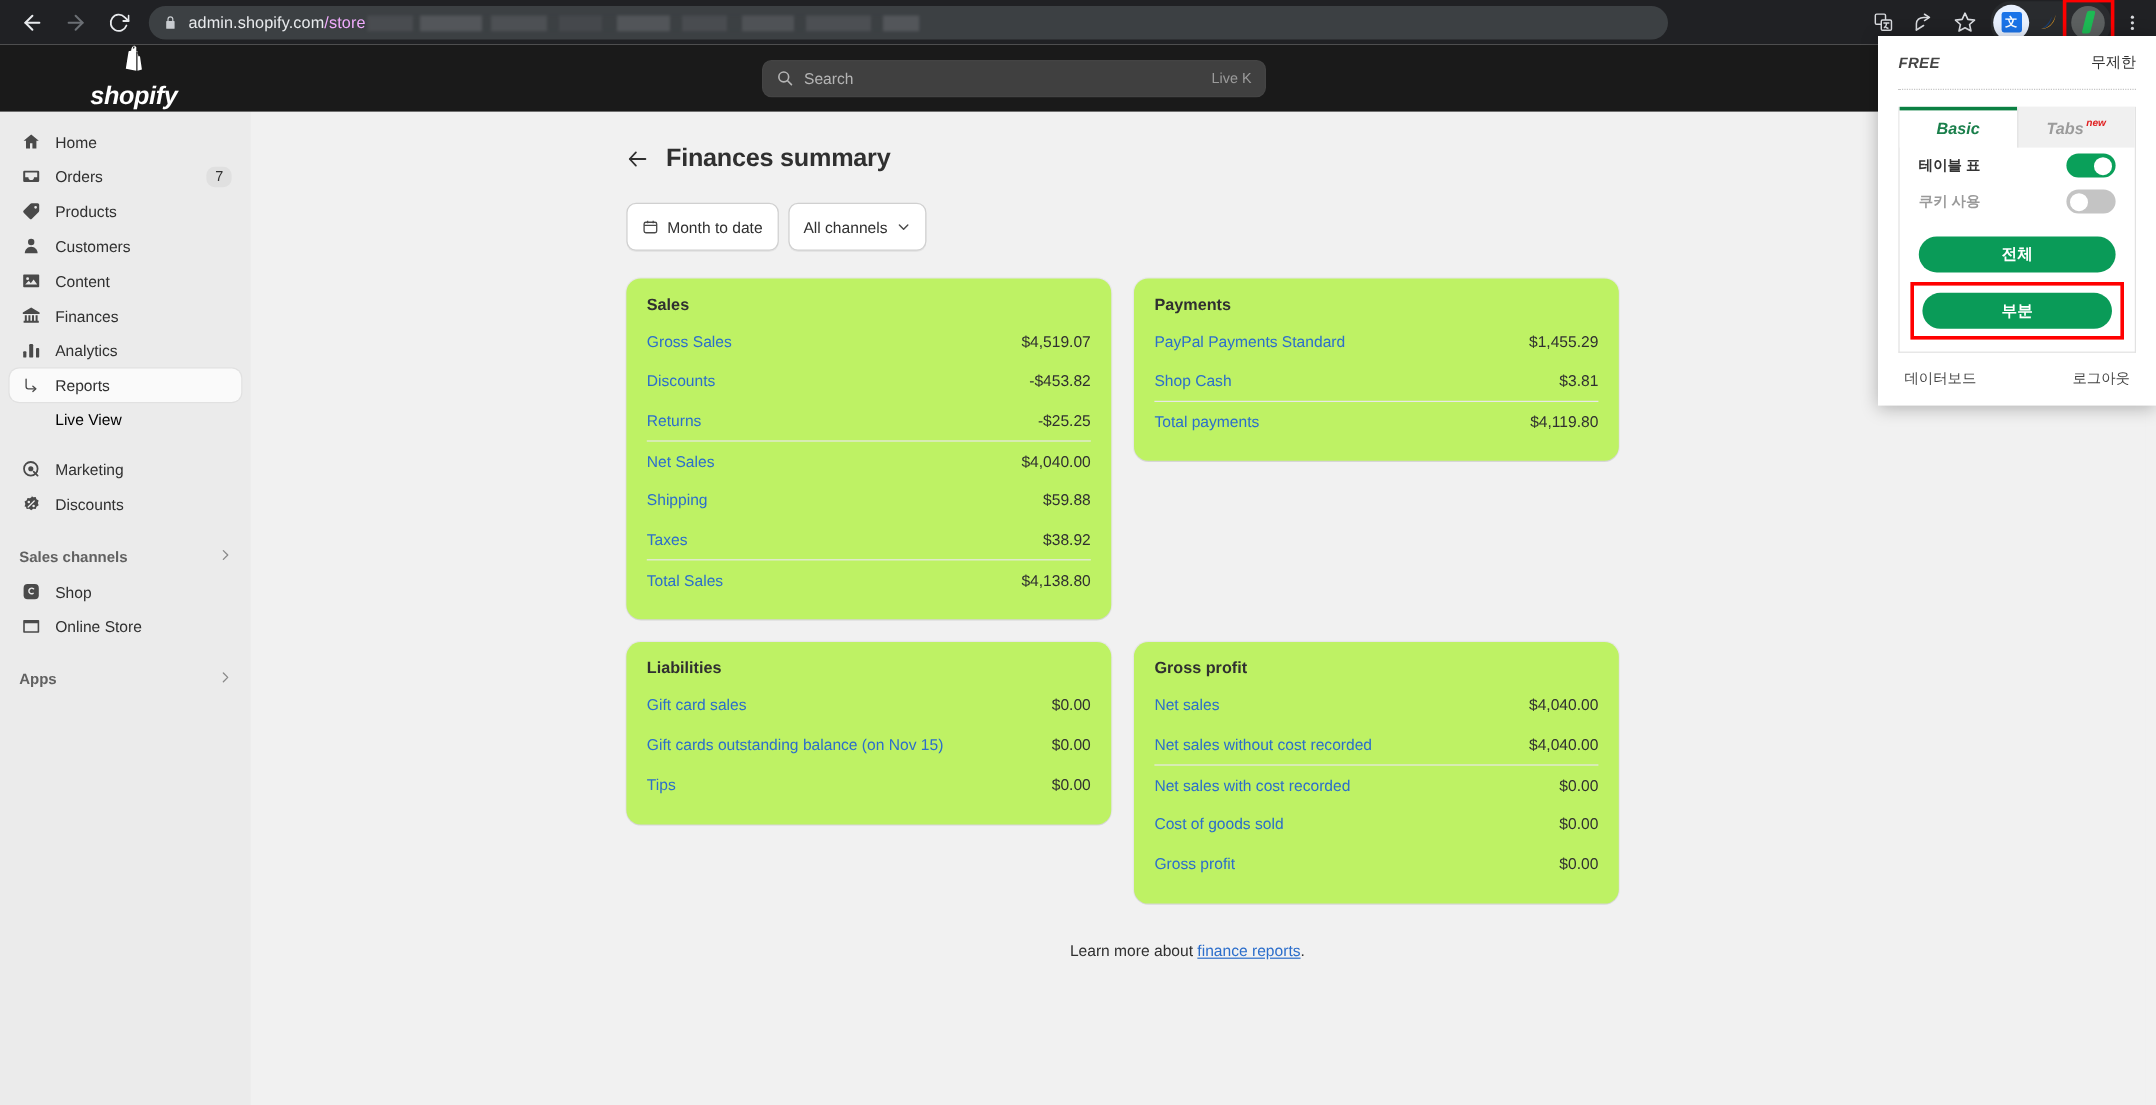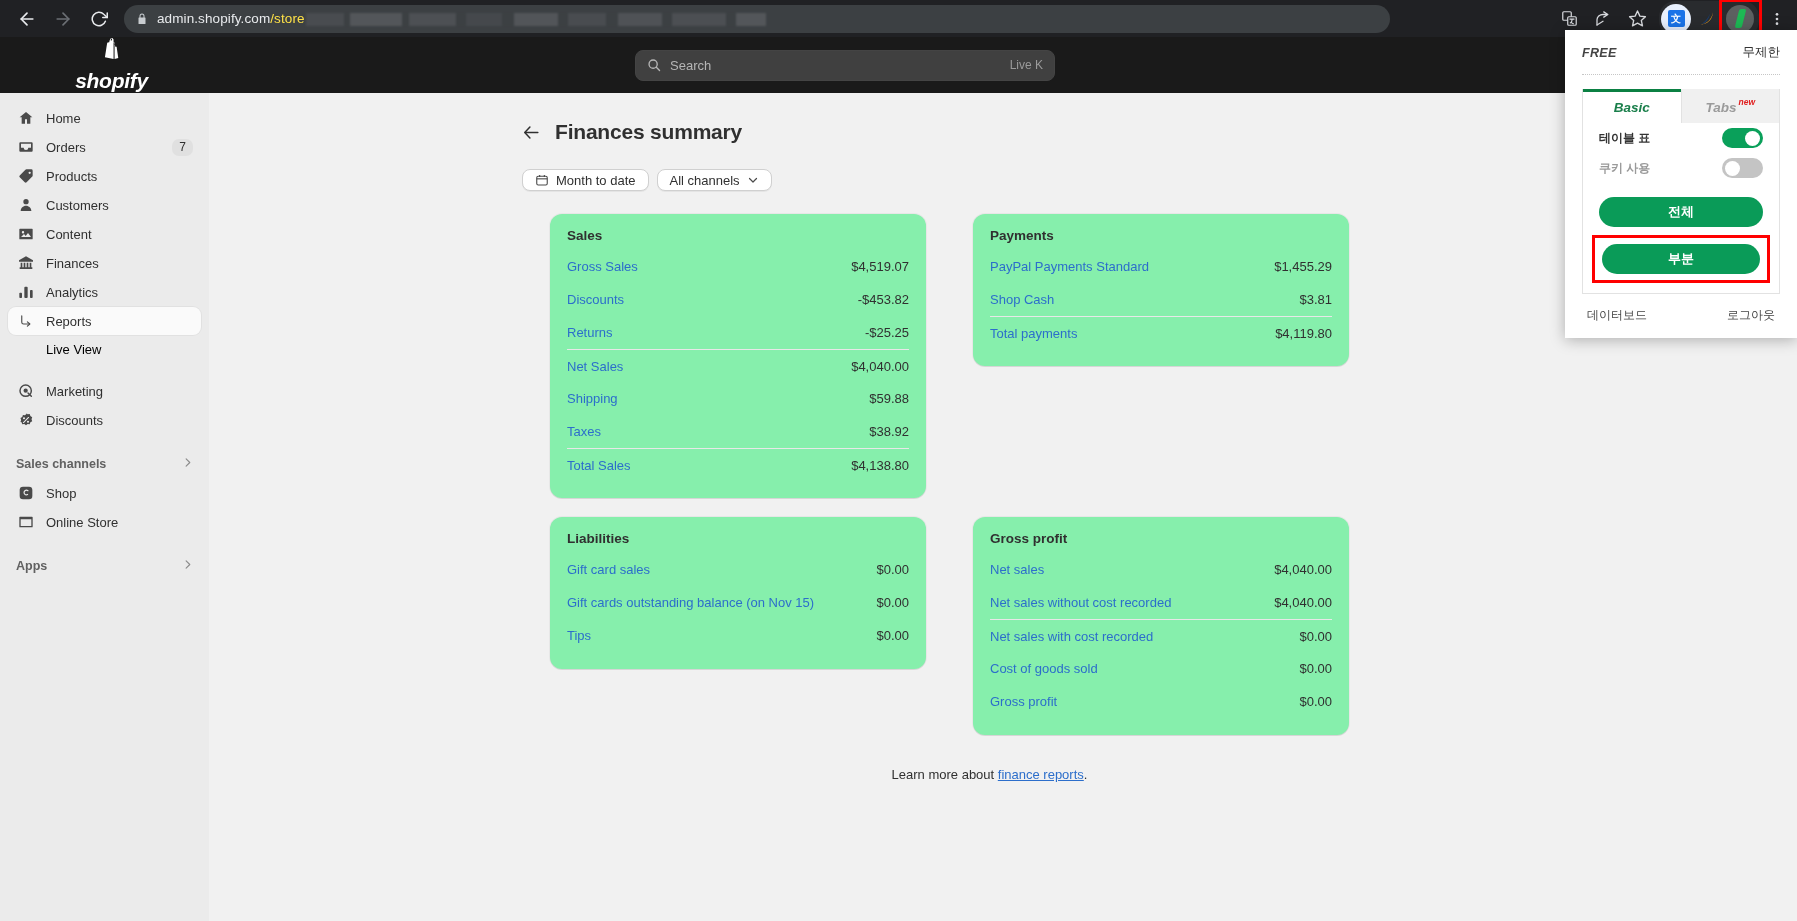--- a/index.html
+++ b/index.html
@@ -29,21 +29,21 @@
     flex: 0 0 auto; width: 1266px; height: 28px; margin-left: 8px;
     background: #3c4043; border-radius: 16px;
     display: flex; align-items: center; padding: 0 12px;
     overflow: hidden;
   }
   .lock-ico { margin-right: 9px; color: #c8ccd0; display:flex; }
   .url-text {
     font-size: 13.5px; color: #e8eaed; white-space: nowrap;
     letter-spacing: .1px;
   }
-  .url-text .url-dim { color: #fde047; }
+  .url-text .url-dim { color: #f0abfc; }
   .url-redacted {
     display: inline-block; vertical-align: middle;
     height: 13px; width: 460px; margin-left: 1px;
     background:
       linear-gradient(90deg,
         #4a4d51 0 38px, #3c4043 38px 44px, #55585c 44px 96px,
         #3c4043 96px 103px, #4e5155 103px 150px, #3c4043 150px 160px,
         #46494d 160px 196px, #3c4043 196px 208px, #54575b 208px 252px,
         #3c4043 252px 262px, #4a4d51 262px 300px, #3c4043 300px 312px,
         #515458 312px 356px, #3c4043 356px 366px, #4d5054 366px 420px,
@@ -164,36 +164,35 @@
   .page-title { font-size: 21px; font-weight: bold; color: #303030; letter-spacing: -.2px; }
   .print-btn {
     position: absolute; right: 150px; top: 22px;
     background: #e3e3e3; border-radius: 8px; font-size: 13px;
     color: #303030; padding: 6px 14px; font-weight: 500;
   }
 
   .filters { display: flex; gap: 8px; padding-left: 313px; margin-top: 20px; }
   .filter-btn {
     background: #fff; border: 1px solid #d0d0d0; border-radius: 8px;
-    height: 22px; display: flex; align-items: center; gap: 7px;
+    height: 40px; display: flex; align-items: center; gap: 7px;
     padding: 0 12px; font-size: 13px; color: #303030;
     box-shadow: 0 1px 0 rgba(0,0,0,.05);
   }
   .filter-btn .fi { display:flex; color:#4a4a4a; }
 
   .cards-grid {
     display: grid; grid-template-columns: 404px 404px;
     gap: 19px 19px; padding-left: 313px; margin-top: 23px;
     align-content: start;
   }
   .card {
-    background: #86efac; border-radius: 12px; padding: 14px 17px 17px 17px;
+    background: #bef264; border-radius: 12px; padding: 14px 17px 17px 17px;
     box-shadow: 0 1px 0 rgba(0,0,0,.07), 0 0 0 1px rgba(0,0,0,.04);
     align-self: start;
-    margin-left: 28px;
   }
   .card-title {
     font-size: 13.5px; font-weight: bold; color: #303030; margin-bottom: 7px;
   }
   .row {
     display: flex; align-items: center; justify-content: space-between;
     height: 33px; font-size: 13px;
   }
   .row .rlabel { color: #2c6ecb; }
   .row .rvalue { color: #303030; }

